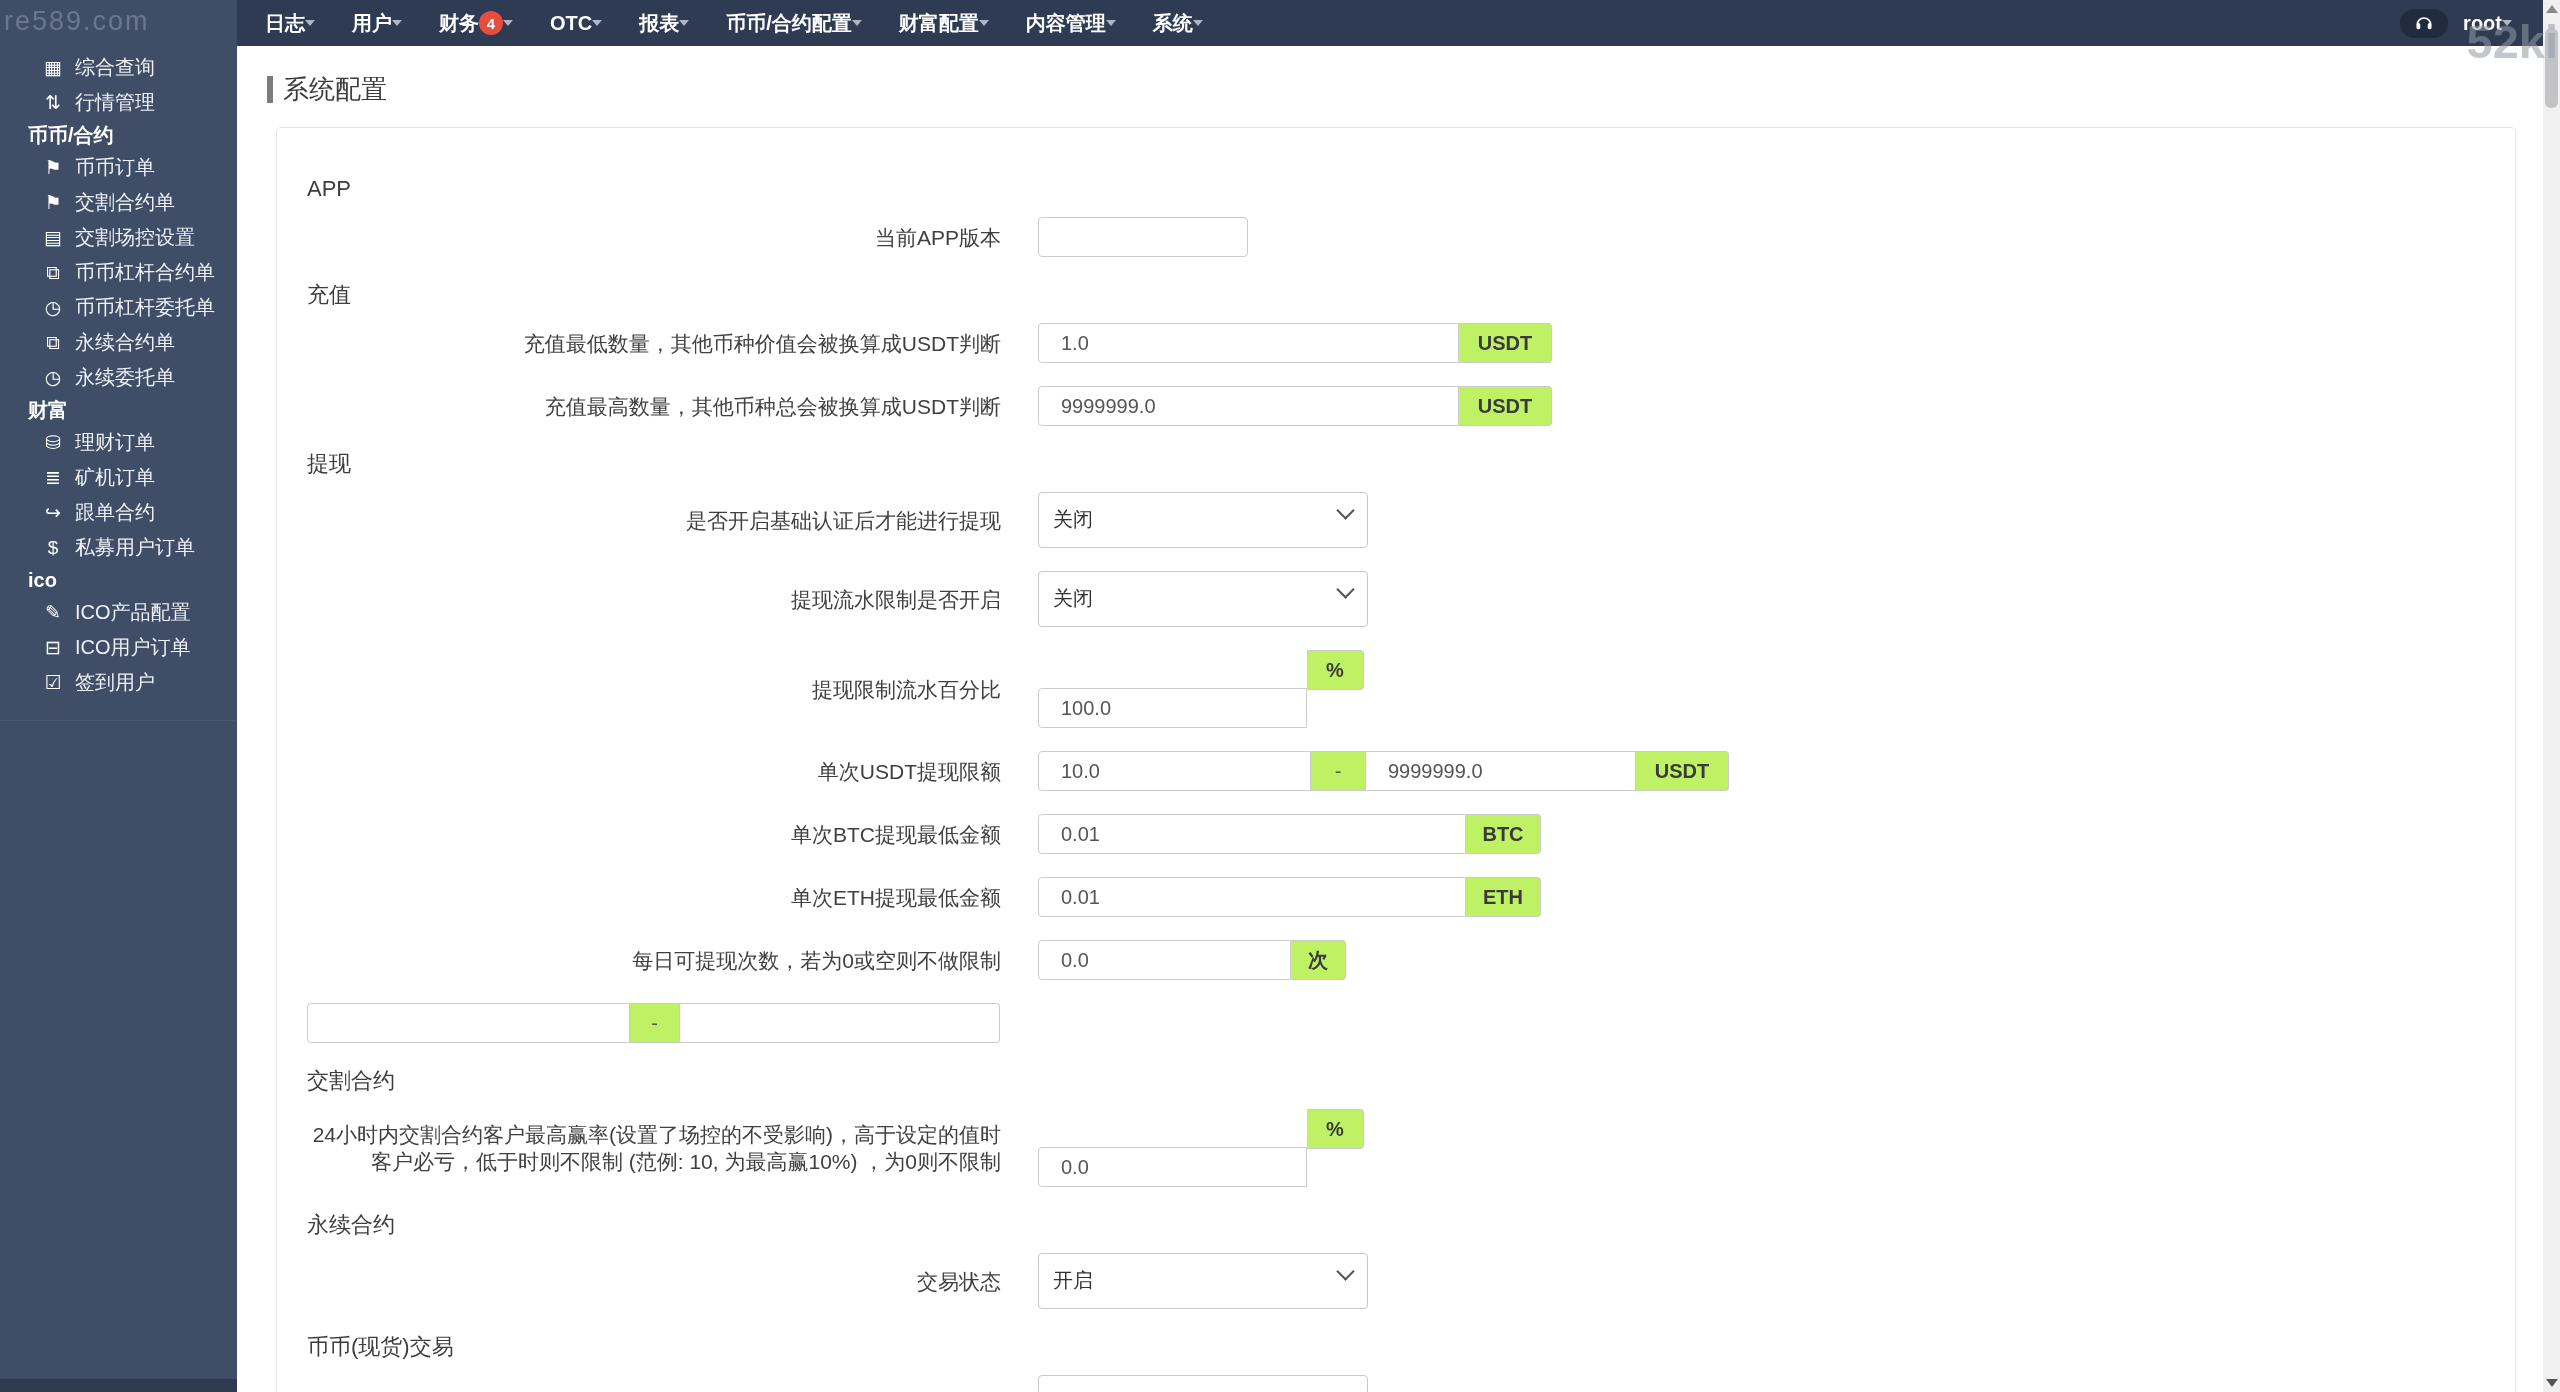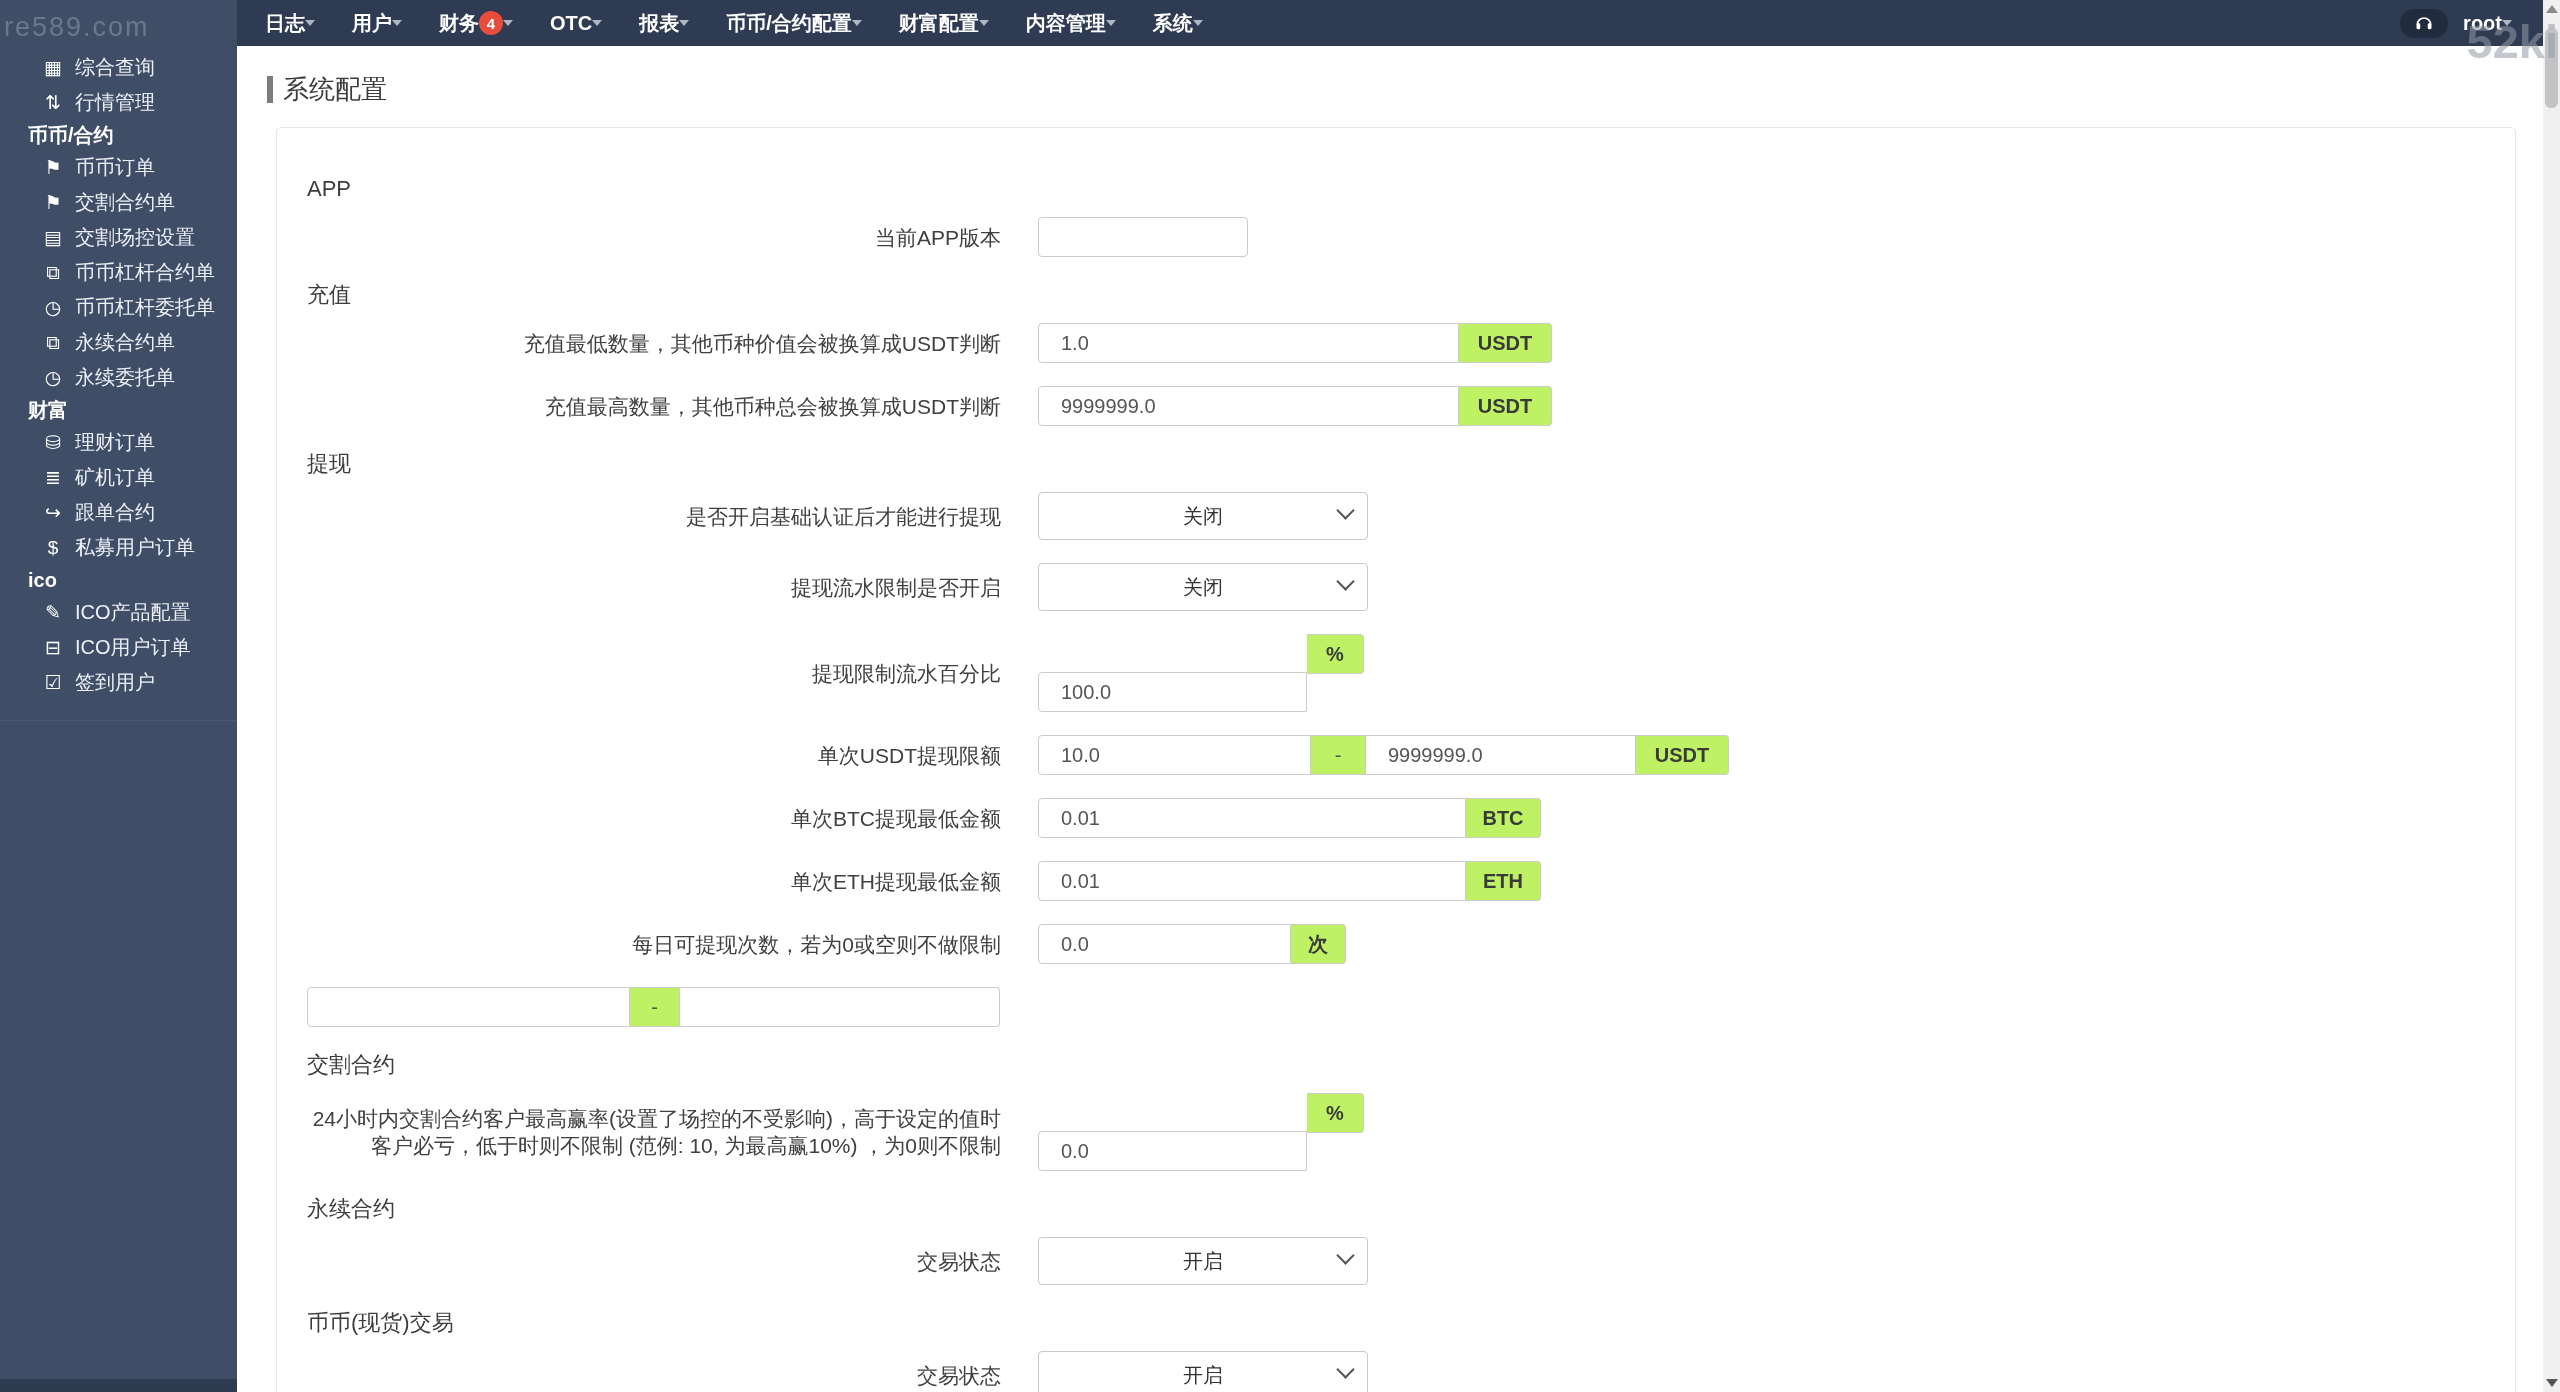--- a/index.html
+++ b/index.html
@@ -17,21 +17,21 @@
   .username{color:#fff;font-size:20px;font-weight:700;}
   
   .sidebar{position:absolute;left:0;top:0;width:237px;height:1392px;background:#3f4d66;z-index:30;}
   .side-menu{position:absolute;top:50px;left:0;right:0;}
   .side-item{height:35px;line-height:35px;padding-left:40px;color:#edf0f6;font-size:20px;cursor:pointer;white-space:nowrap;display:flex;align-items:center;}
   .side-item .ico{display:inline-block;width:26px;margin-right:9px;text-align:center;font-size:19px;color:#fff;}
   .side-header{height:30px;line-height:30px;padding-left:28px;color:#fff;font-size:20px;font-weight:700;white-space:nowrap;}
   .side-divider{margin-top:20px;border-top:1px solid #4a5871;}
   .side-bottom-strip{position:absolute;left:0;bottom:0;width:237px;height:13px;background:#2e3a50;}
   
-  .wm-left{position:absolute;left:4px;top:12px;z-index:40;font-size:27px;color:rgba(200,207,219,0.33);letter-spacing:2px;}
+  .wm-left{position:absolute;left:4px;top:6px;z-index:40;font-size:27px;color:rgba(200,207,219,0.33);letter-spacing:2px;}
   .wm-right{position:absolute;right:2px;top:14px;z-index:60;font-size:47px;font-weight:700;color:rgba(148,154,166,0.55);}
   
   .vscroll{position:absolute;right:0;top:0;width:17px;height:1392px;background:#f0f0f1;z-index:50;}
   .vscroll .arr-up{position:absolute;top:5px;left:3px;width:0;height:0;border-left:6px solid transparent;border-right:6px solid transparent;border-bottom:8px solid #8a8a8a;cursor:pointer;}
   .vscroll .thumb{position:absolute;top:28px;left:2px;width:13px;height:80px;border-radius:6px;background:#c3c3c6;cursor:pointer;}
   .vscroll .arr-down{position:absolute;bottom:5px;left:3px;width:0;height:0;border-left:6px solid transparent;border-right:6px solid transparent;border-top:8px solid #555;cursor:pointer;}
   
   .content{position:absolute;left:237px;top:46px;right:17px;bottom:0;background:#fff;overflow:hidden;z-index:10;}
   .page-title{display:flex;align-items:center;margin:26px 0 0 30px;}
   .title-marker{width:6px;height:27px;background:#7d7d7d;margin-right:10px;}
@@ -43,22 +43,22 @@
   .f-label{width:694px;margin-right:37px;text-align:right;font-size:21px;color:#404040;line-height:27px;}
   .group{display:flex;}
   .inp{height:40px;box-sizing:border-box;border:1px solid #ccc;border-radius:4px;padding:0 22px;
     font-size:20px;color:#555;outline:none;background:#fff;font-family:inherit;}
   .group .inp{border-radius:4px 0 0 4px;}
   .group .inp.mid{border-radius:0;border-left:0;}
   .addon{height:40px;box-sizing:border-box;border:1px solid #ccc;border-left:0;background:#bef264;
     display:flex;align-items:center;justify-content:center;font-size:20px;font-weight:600;color:#3a3a3a;border-radius:0 4px 4px 0;}
   .addon.mid{border-radius:0;font-weight:400;color:#555;}
   .sel-wrap{position:relative;width:330px;}
-  select.sel{width:330px;height:48px;box-sizing:border-box;border:1px solid #c9c9c9;border-radius:4px;
-    padding:0 14px;font-size:20px;color:#333;background:#fff;appearance:none;-webkit-appearance:none;outline:none;font-family:Liberation Sans, sans-serif;text-align:center;}
+  select.sel{width:330px;height:56px;box-sizing:border-box;border:1px solid #c9c9c9;border-radius:4px;
+    padding:0 14px;font-size:20px;color:#333;background:#fff;appearance:none;-webkit-appearance:none;outline:none;font-family:Liberation Mono, monospace;}
   .sel-caret{position:absolute;right:16px;top:12px;width:11px;height:11px;border-right:2px solid #555;border-bottom:2px solid #555;transform:rotate(45deg);pointer-events:none;}
   
   .w-plain{width:210px;}
   .w-lg{width:421px;} .a-usdt{width:93px;}
   .w-pct{width:269px;margin-top:38px;} .a-pct{width:57px;}
   .w-unit{width:428px;} .a-unit{width:75px;}
   .w-cnt{width:253px;} .a-cnt{width:55px;}
   .w-r1{width:273px;} .a-dash{width:55px;} .w-r2{width:270px;}
   .w-t1{width:323px;} .a-dash2{width:50px;} .w-t2{width:320px;}
 </style>

